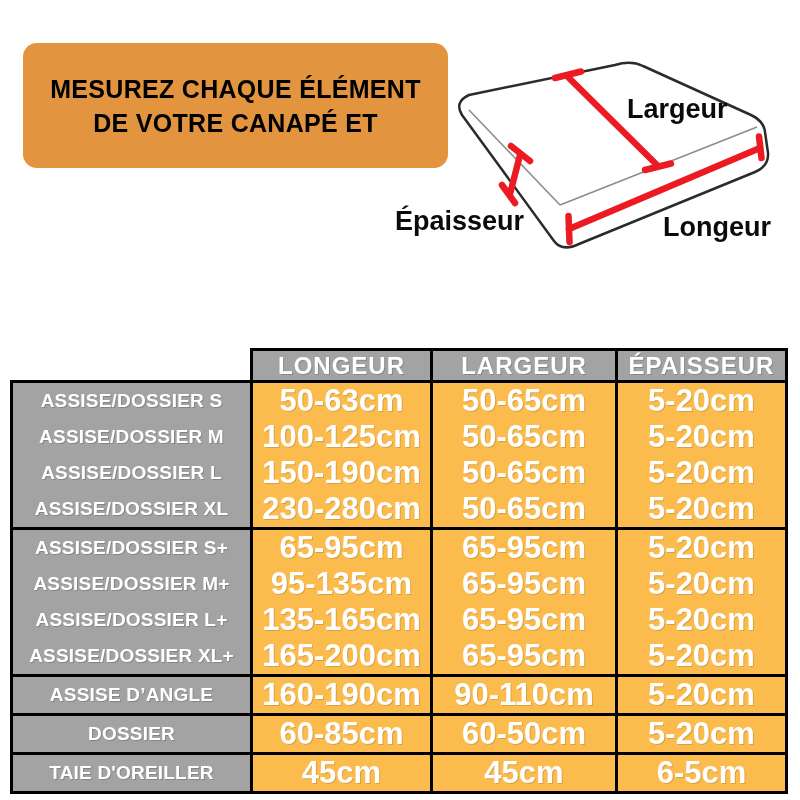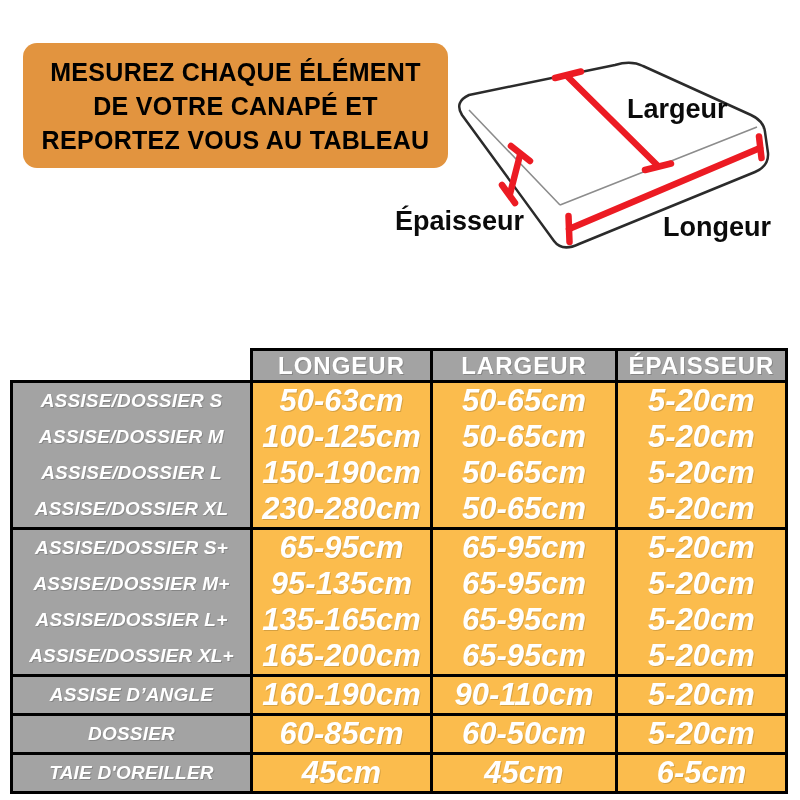--- a/index.html
+++ b/index.html
@@ -23,39 +23,38 @@
   table.size{
     border-collapse:collapse;table-layout:fixed;width:775px;
     color:#ffffff;font-weight:bold;
   }
   table.size th,table.size td{padding:0;text-align:center;vertical-align:middle;}
   th.corner{border:none;background:transparent;}
   th.colhead{
     height:29px;background:#A3A3A3;border:3px solid #000;
     font-size:24px;letter-spacing:1px;text-shadow:1px 1px 0 rgba(0,0,0,0.18);
   }
-  tbody.grp{border:3px solid #000;font-style:italic;}
+  tbody.grp{border:3px solid #000;}
   th.rowlabel{
     background:#A3A3A3;border-left:3px solid #000;border-right:3px solid #000;
     font-size:19px;height:32px;letter-spacing:0.2px;text-shadow:1px 1px 0 rgba(0,0,0,0.18);
   }
   td.val{
     background:#FBBC4D;border-left:3px solid #000;border-right:3px solid #000;
     font-size:31px;height:32px;text-shadow:1px 1px 0 rgba(0,0,0,0.15);
   }
 </style>
 </head>
 <body>
 
 <div class="canvas">
 
   <div class="banner">
     <div>MESUREZ CHAQUE ÉLÉMENT</div>
     <div>DE VOTRE CANAPÉ ET</div>
-    <div>REPORTEZ VOUS AU TABLEAU</div>
   </div>
 
   <svg class="diagram" viewBox="0 0 400 250">
 
     <path d="M 76,80 L 222,50 Q 238,45 250,51 L 358,100 Q 371,106 372,117 L 375,138
              Q 376,151 362,157 L 186,229 Q 169,237 161,226 L 69,100 Q 61,87 76,80 Z" fill="#ffffff" stroke="#2B2B2B" stroke-width="2.5" stroke-linejoin="round"></path>
 
     <path d="M 76,95 L 167,190 M 167,190 L 364,112" fill="none" stroke="#8C8C8C" stroke-width="1.6"></path>
 
     <g stroke="#EC1B23" stroke-width="6.5" stroke-linecap="round" fill="none">

